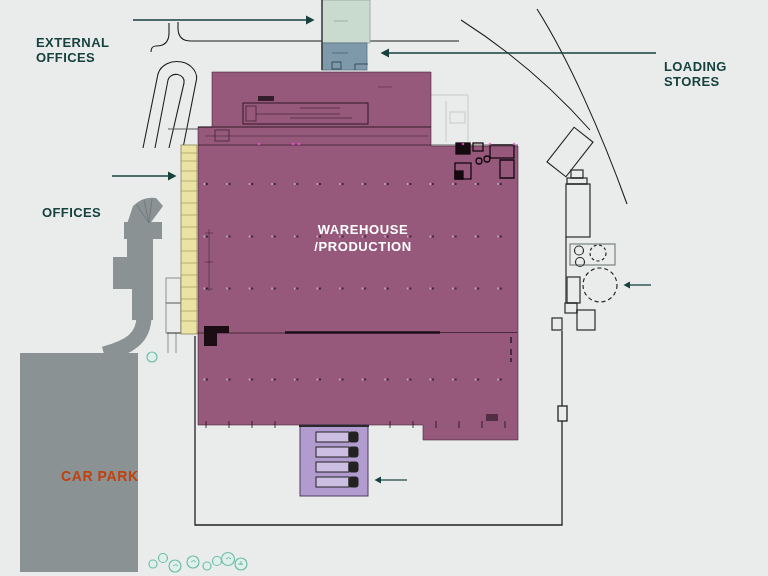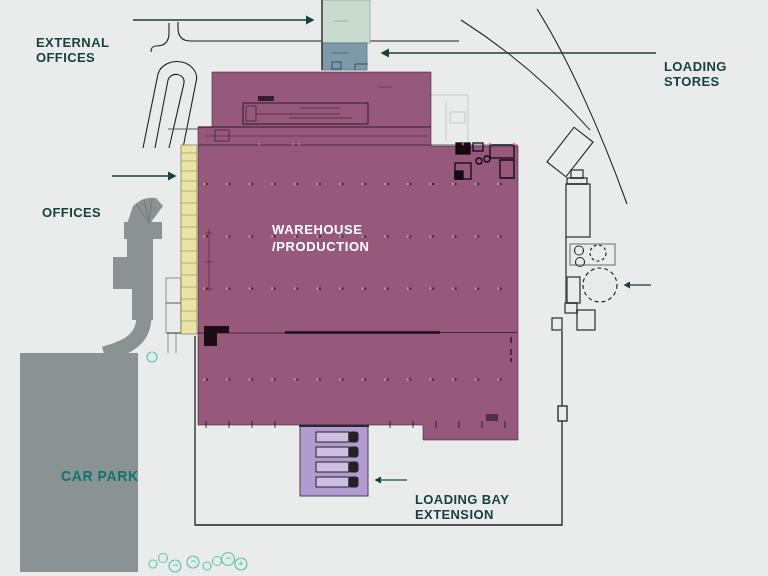--- a/index.html
+++ b/index.html
@@ -3,22 +3,22 @@
 <meta charset="utf-8">
 <style>
   html,body{margin:0;padding:0;}
   #stage{position:relative;width:768px;height:576px;overflow:hidden;
          font-family:"Liberation Sans",sans-serif;background:#e9eceb;}
   #plan{position:absolute;left:0;top:0;}
   .lbl{position:absolute;font:700 13px/15px "Liberation Sans",sans-serif;
        color:#16413e;letter-spacing:.4px;white-space:pre;}
   .lbl span{display:block;}
   .area-lbl{position:absolute;color:#fff;font:700 13px/17px "Liberation Sans",sans-serif;
-       letter-spacing:.6px;}
-  .carpark-lbl{position:absolute;color:#0f766e;font:700 14px/16px "Liberation Sans",sans-serif;
+       letter-spacing:.6px;text-align:center;}
+  .carpark-lbl{position:absolute;color:#c2410c;font:700 14px/16px "Liberation Sans",sans-serif;
        letter-spacing:.6px;white-space:pre;}
 </style>
 </head>
 <body>
 
 <div id="stage">
 
 <svg id="plan" width="768" height="576" viewBox="0 0 768 576">
 
   <rect x="0" y="0" width="768" height="576" fill="#e9eceb"></rect>
@@ -191,22 +191,19 @@
 
   <div class="lbl" style="left:36px;top:5px">
     <span>EXTERNAL</span><span>OFFICES</span>
   </div>
   <div class="lbl" style="left:664px;top:29px">
     <span>LOADING</span><span>STORES</span>
   </div>
   <div class="lbl" style="left:42px;top:175px">
     <span>OFFICES</span>
   </div>
-  <div class="lbl" style="left:415px;top:462px">
-    <span>LOADING BAY</span><span>EXTENSION</span>
-  </div>
   <div class="area-lbl" style="left:272px;top:221px;width:182px">
     <span>WAREHOUSE /</span><span>PRODUCTION</span>
   </div>
   <div class="carpark-lbl" style="left:43px;top:452px">
     <span>CAR PARK</span>
   </div>
 </div>
 
 </body></html>

